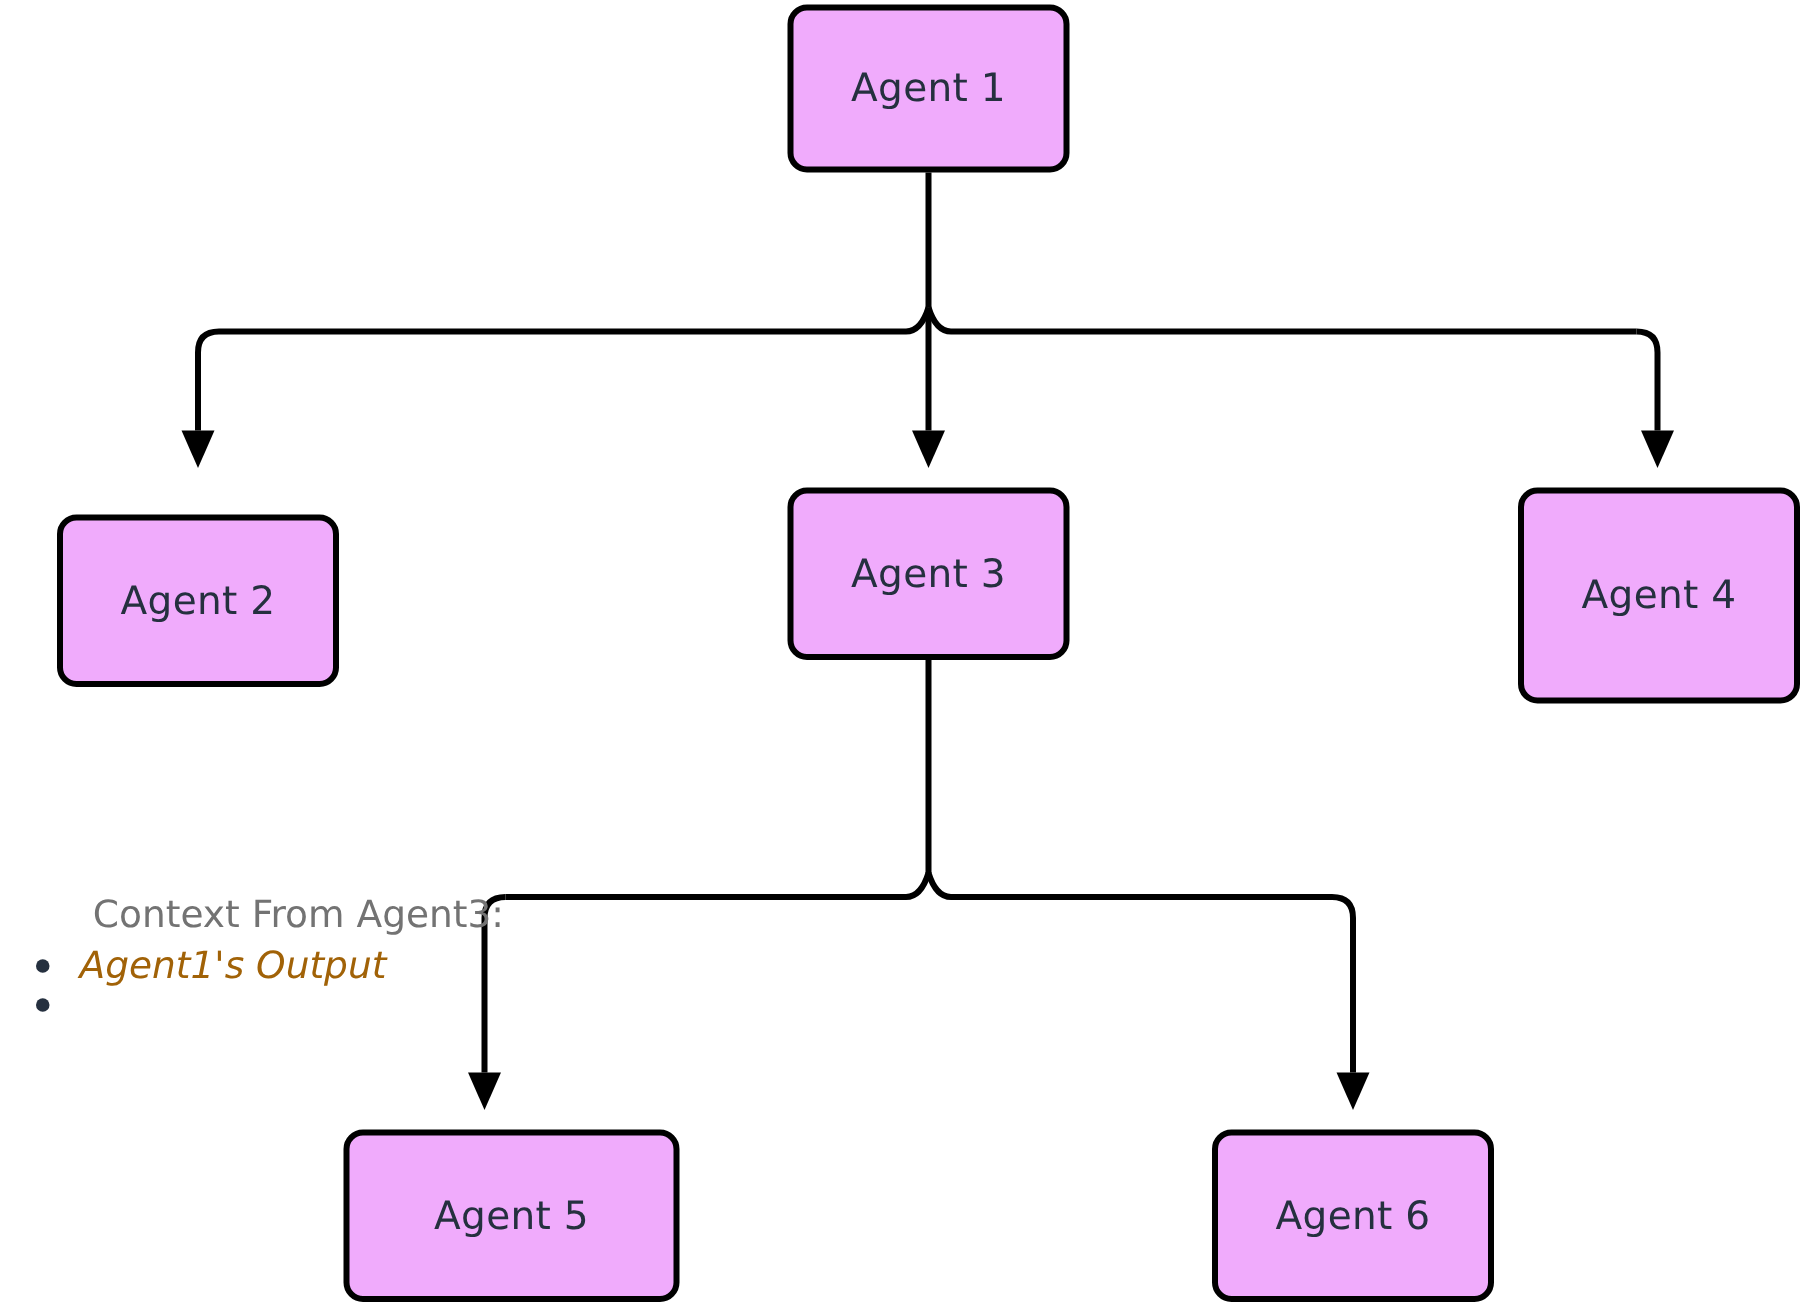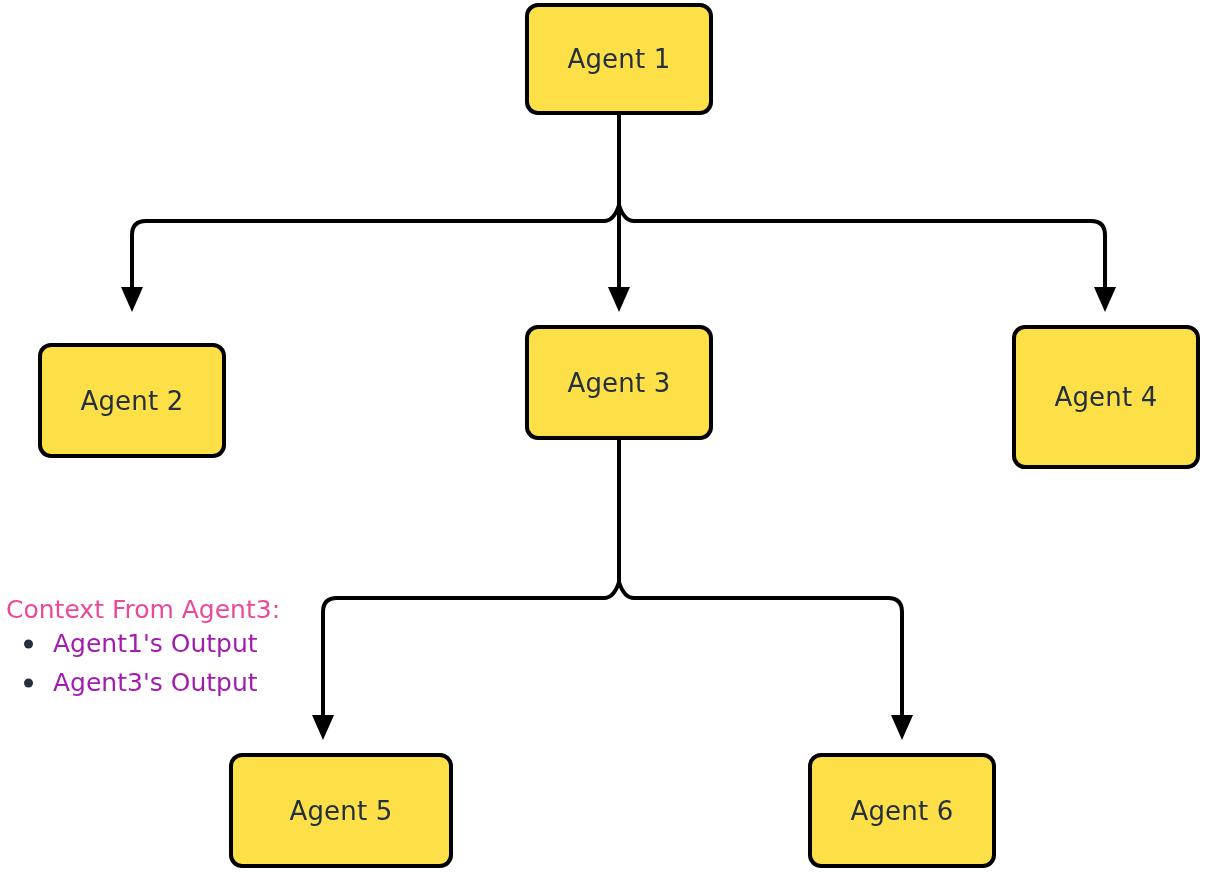--- a/index.html
+++ b/index.html
@@ -25,21 +25,21 @@
     position: absolute;
     left: 0;
     top: 0;
     width: 1208px;
     height: 872px;
     pointer-events: none;
   }
   .node {
     position: absolute;
     box-sizing: border-box;
-    background: #fde047;
+    background: #f0abfc;
     border: 4px solid #000000;
     border-radius: 13px;
     display: flex;
     align-items: center;
     justify-content: center;
   }
   .node-label {
     font-size: 26px;
     color: #25303f;
     letter-spacing: 0.2px;
@@ -47,38 +47,40 @@
     white-space: nowrap;
   }
   .context-block {
     position: absolute;
     left: 6px;
     top: 597px;
     width: 330px;
   }
   .context-title {
     font-size: 25px;
-    color: #ec4899;
+    color: #737373;
     line-height: 1.0;
-    margin: 0 0 9px 0;
+    margin: 0 0 9px 16px;
     white-space: nowrap;
+    text-align: right;
   }
   .context-list {
     list-style: none;
     margin: 0;
     padding: 0;
   }
   .context-list li {
     font-size: 25px;
-    color: #a21caf;
+    color: #a16207;
     line-height: 1.0;
     margin: 0 0 14px 0;
     padding-left: 47px;
     position: relative;
     white-space: nowrap;
+    font-style: italic;
   }
   .context-list li .bullet {
     position: absolute;
     left: 18px;
     top: 50%;
     transform: translateY(-50%);
     width: 9px;
     height: 9px;
     border-radius: 50%;
     background: #25303f;
@@ -153,18 +155,17 @@
 
   <div class="context-block">
     <div class="context-title">Context From Agent3:</div>
     <ul class="context-list">
       <li>
         <span class="bullet"></span>
         <span>Agent1's Output</span>
       </li>
       <li>
         <span class="bullet"></span>
-        <span>Agent3's Output</span>
       </li>
     </ul>
   </div>
 
 </div>
 
 </body></html>

